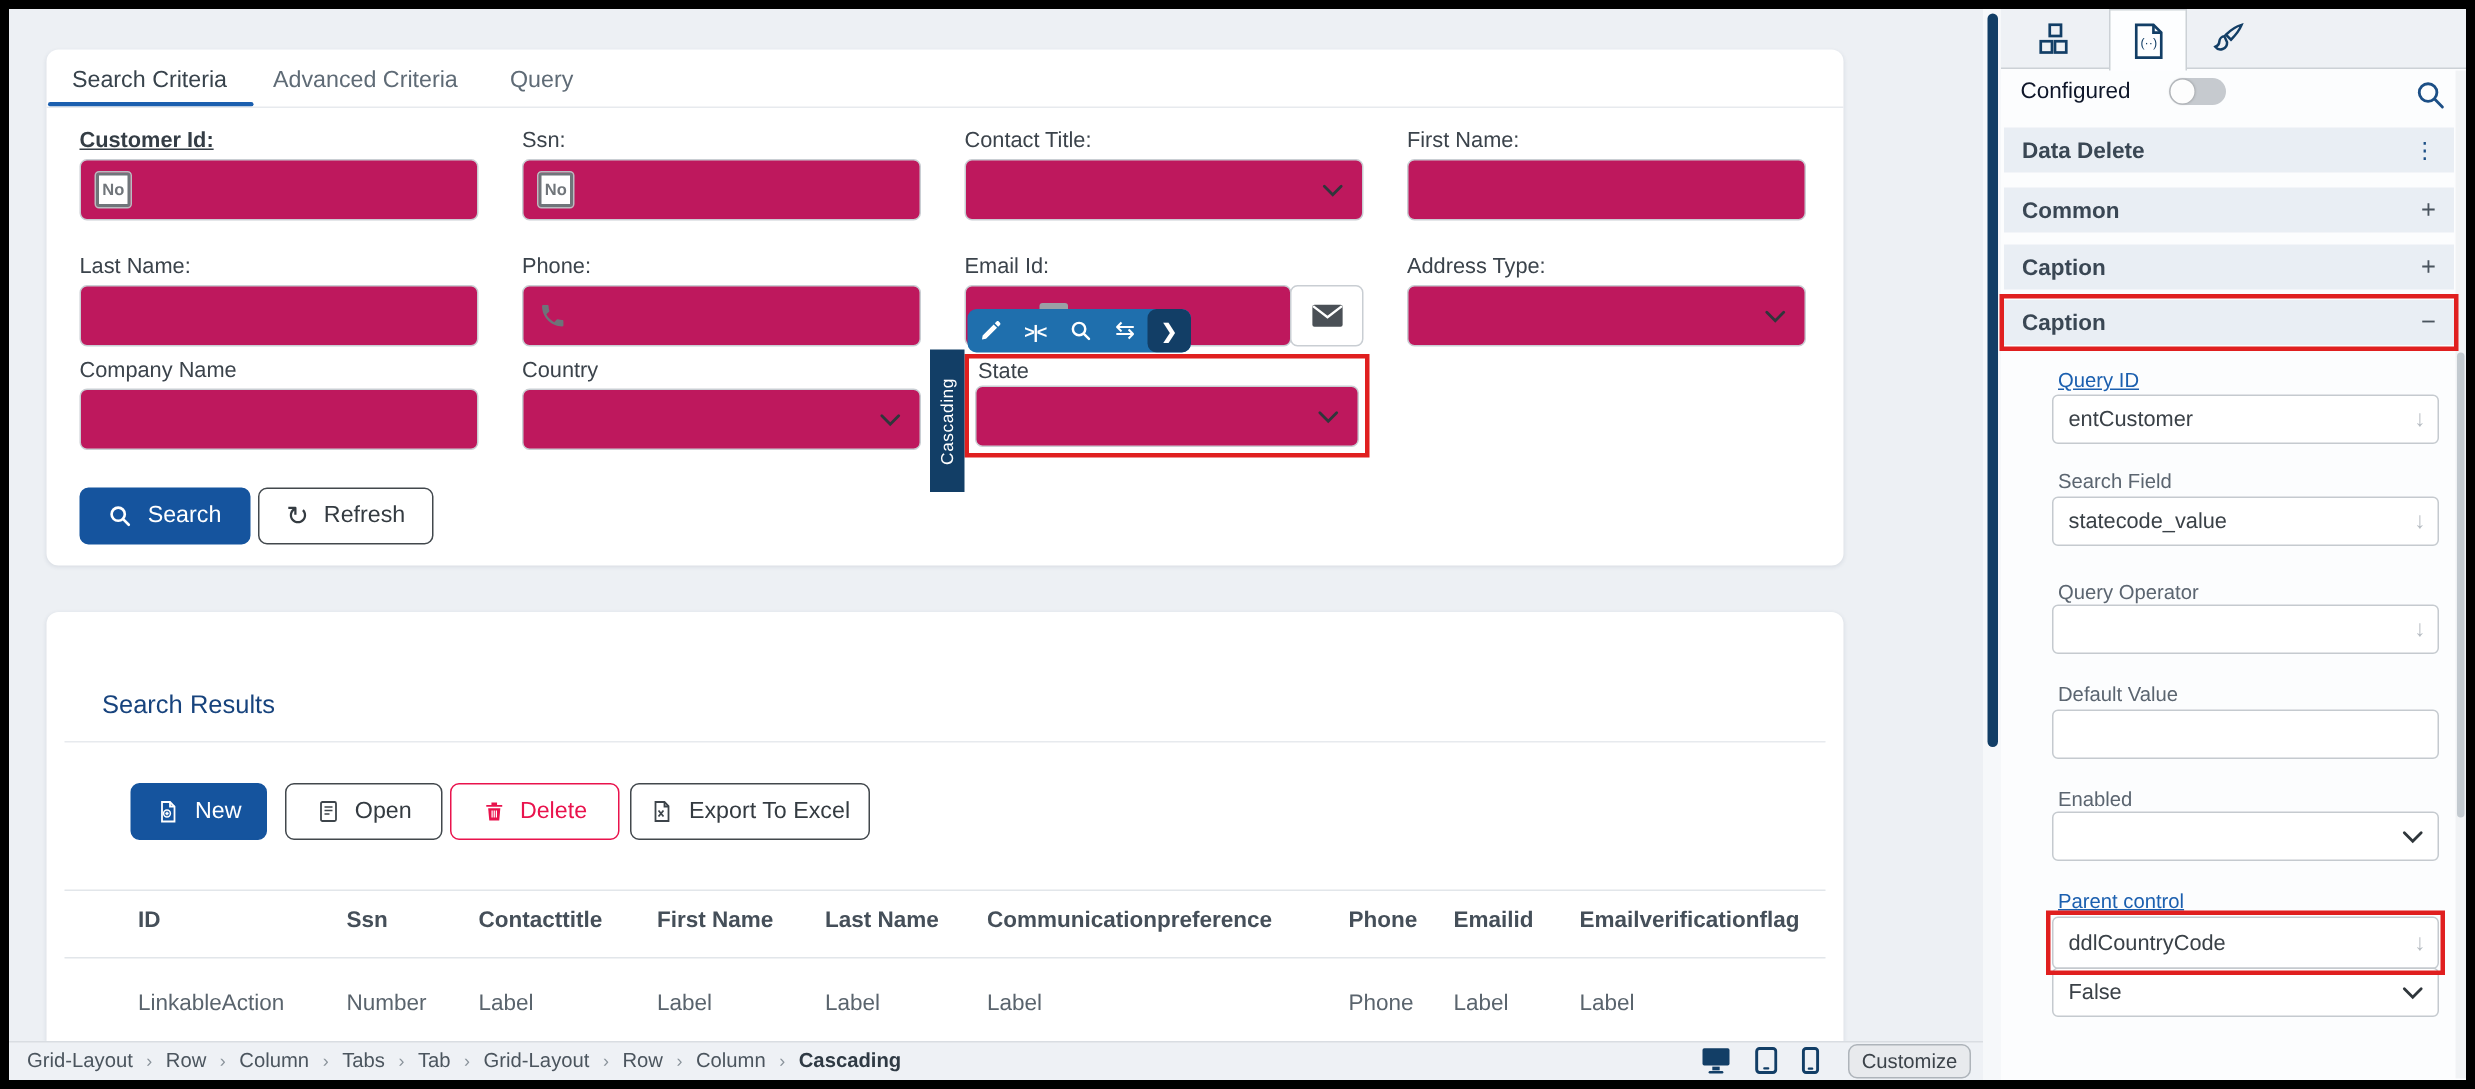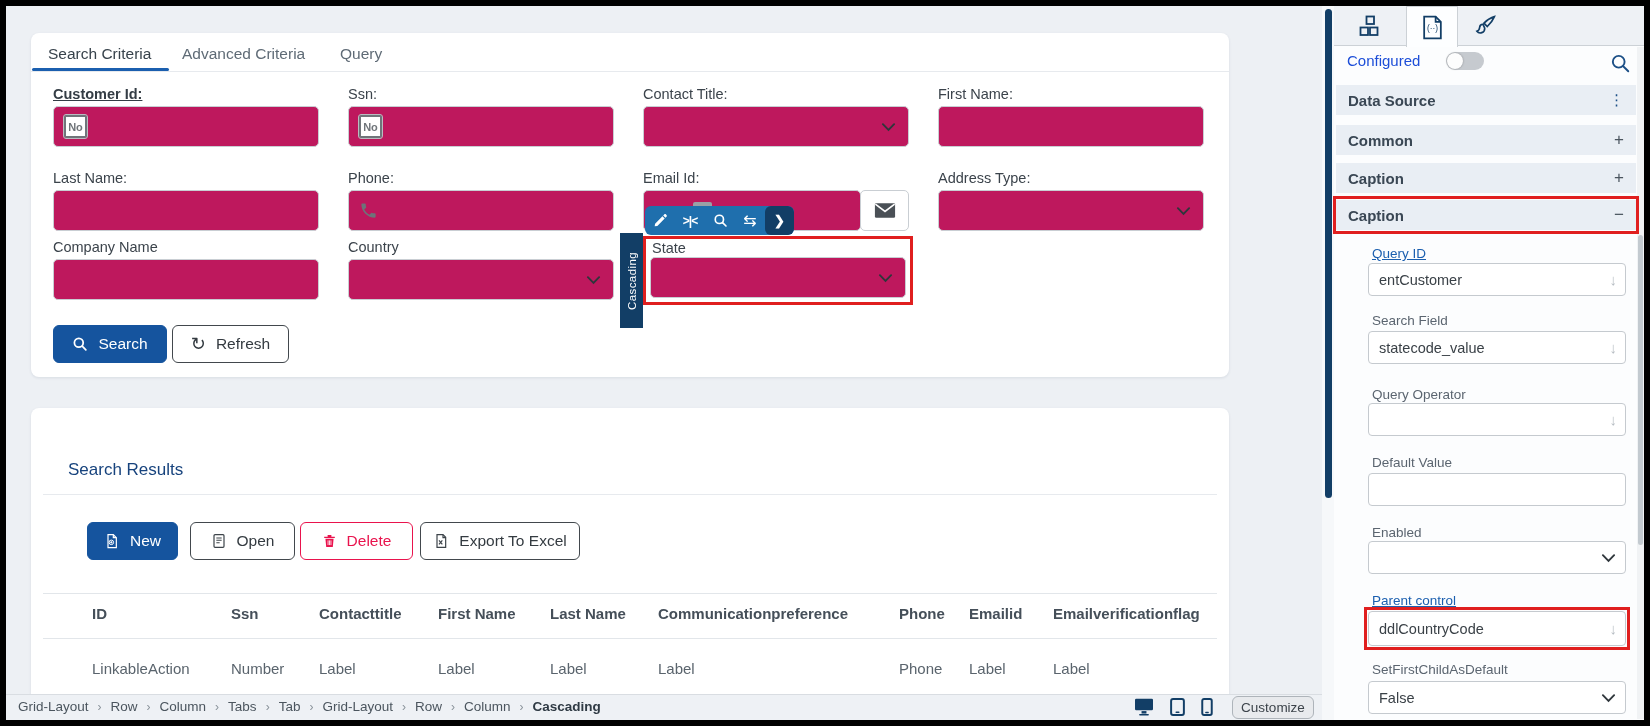--- a/index.html
+++ b/index.html
@@ -64,21 +64,21 @@
   .crumbs .last { font-weight:bold; color:#2f3a44; }
   .devices { position:absolute; top:3px; display:flex; gap:16px; align-items:center; }
   .customize-btn { position:absolute; left:1226px; top:1px; width:82px; height:23px; background:#e8eaed; border:1px solid #aeb4ba;
                    border-radius:6px; font-size:13.5px; color:#3c434a; display:flex; align-items:center; justify-content:center; cursor:pointer; }
 
   
   .panel { left:1334px; top:6px; width:310px; height:714px; background:#fcfdfe; z-index:10; }
   .ptabs { position:absolute; left:0; top:0; width:310px; height:40px; background:#eef1f5; border-bottom:1px solid #ccd1d6; }
   .ptab { position:absolute; top:0; height:40px; display:flex; align-items:center; justify-content:center; cursor:pointer; }
   .ptab.sel { background:#fdfeff; border:1px solid #ccd1d6; border-bottom:none; height:41px; }
-  .prow-label { position:absolute; font-size:15px; color:#1d4ed8; }
+  .prow-label { position:absolute; font-size:15px; color:#0f172a; }
   .toggle { position:absolute; width:38px; height:18px; background:#c6cacf; border-radius:9px; cursor:pointer; }
   .toggle .knob { position:absolute; left:1px; top:1px; width:16px; height:16px; background:#fdfdfd; border-radius:50%; box-shadow:0 0 2px rgba(0,0,0,.35); }
   .section { position:absolute; left:2px; width:300px; height:30px; background:#e9eef4; display:flex; align-items:center;
              padding:0 12px; font-size:15px; font-weight:bold; color:#3a4754; cursor:pointer; }
   .section .s-icon { position:absolute; right:12px; font-weight:normal; color:#4a545e; font-size:17px; }
   .section .s-icon.kebab { color:#1c4f86; font-size:15px; letter-spacing:0; }
   .plabel { position:absolute; left:38px; font-size:13.5px; color:#5b6570; white-space:nowrap; }
   .plabel.link { color:var(--link_blue); text-decoration:underline; cursor:pointer; }
   .pinput { position:absolute; left:34px; width:258px; height:33px; background:#fff; border:1px solid #c5cacf; border-radius:4px;
             display:flex; align-items:center; padding:0 10px; font-size:14.5px; color:#3a4147; }
@@ -318,21 +318,21 @@
     <div class="prow-label" style="left:13px;top:46px">Configured</div>
     <div class="toggle" style="left:112px;top:46px">
         <div class="knob"></div>
       </div>
     <svg class="abs" style="left:276px;top:47px" width="21" height="21" viewBox="0 0 20 20">
         <circle cx="8.3" cy="8.3" r="5.6" fill="none" stroke="#1c4f86" stroke-width="1.8"></circle>
         <line x1="12.6" y1="12.6" x2="17.4" y2="17.4" stroke="#1c4f86" stroke-width="1.8" stroke-linecap="round"></line>
       </svg>
 
     <div class="section" style="top:79px">
-      <span>Data Source</span>
+      <span>Data Delete</span>
       <span class="s-icon kebab">⋮</span>
     </div>
     <div class="section" style="top:119px">
       <span>Common</span>
       <span class="s-icon">+</span>
     </div>
     <div class="section" style="top:157px">
       <span>Caption</span>
       <span class="s-icon">+</span>
     </div>
@@ -374,21 +374,21 @@
     </div>
 
     <div class="plabel link" style="top:587px">Parent control</div>
     <div class="hl-red" style="left:30px;top:601px;width:266px;height:43px"></div>
     <div class="pinput" style="top:605px;height:35px">
       <span>ddlCountryCode</span>
       <span class="darr">↓</span>
     </div>
 
     <div class="plabel" style="top:656px">SetFirstChildAsDefault</div>
-    <div class="pinput" style="top:675px">
+    <div class="pinput" style="top:639px">
       <span>False</span>
       <svg class="chev" style="right:9px" width="13" height="9" viewBox="0 0 16 10">
           <path d="M2 2l6 6 6-6" stroke="#2f363b" stroke-width="2" fill="none" stroke-linecap="round"></path>
         </svg>
     </div>
 
     <div class="pscroll">
         <div class="thumb"></div>
       </div>
   </div>

